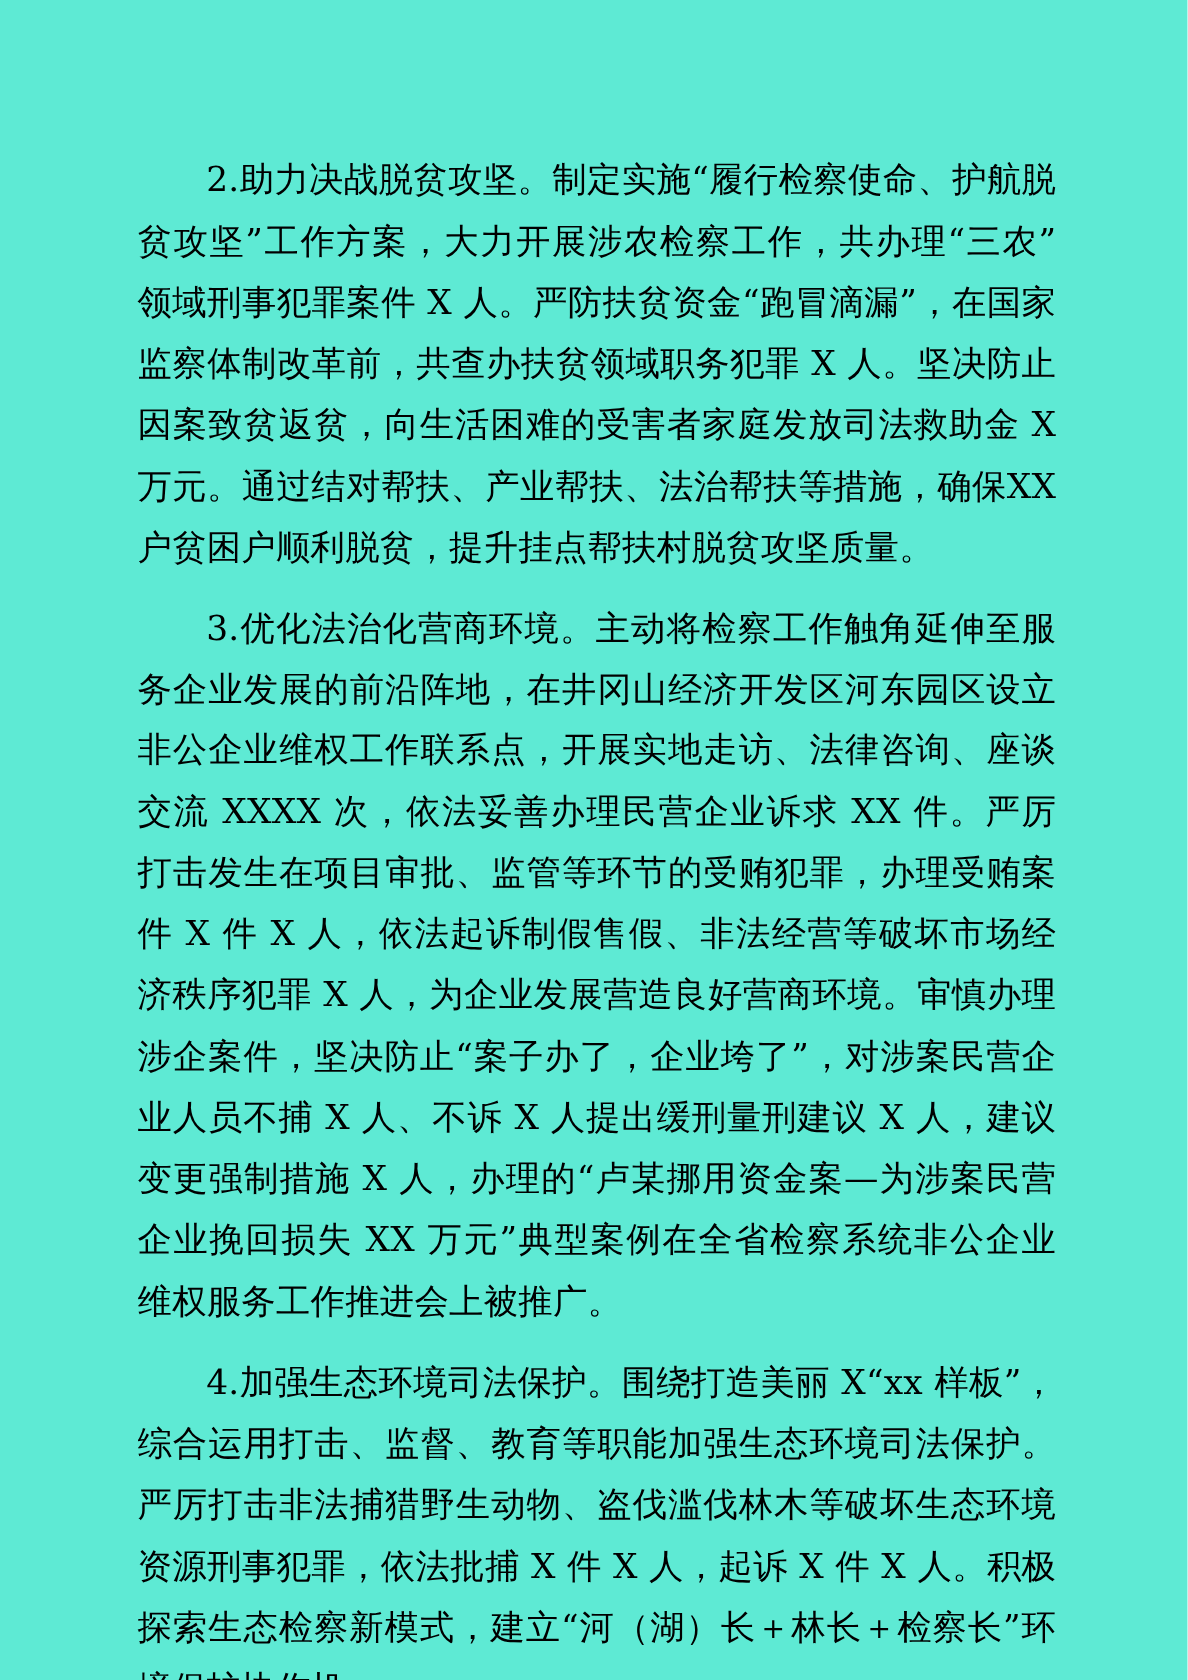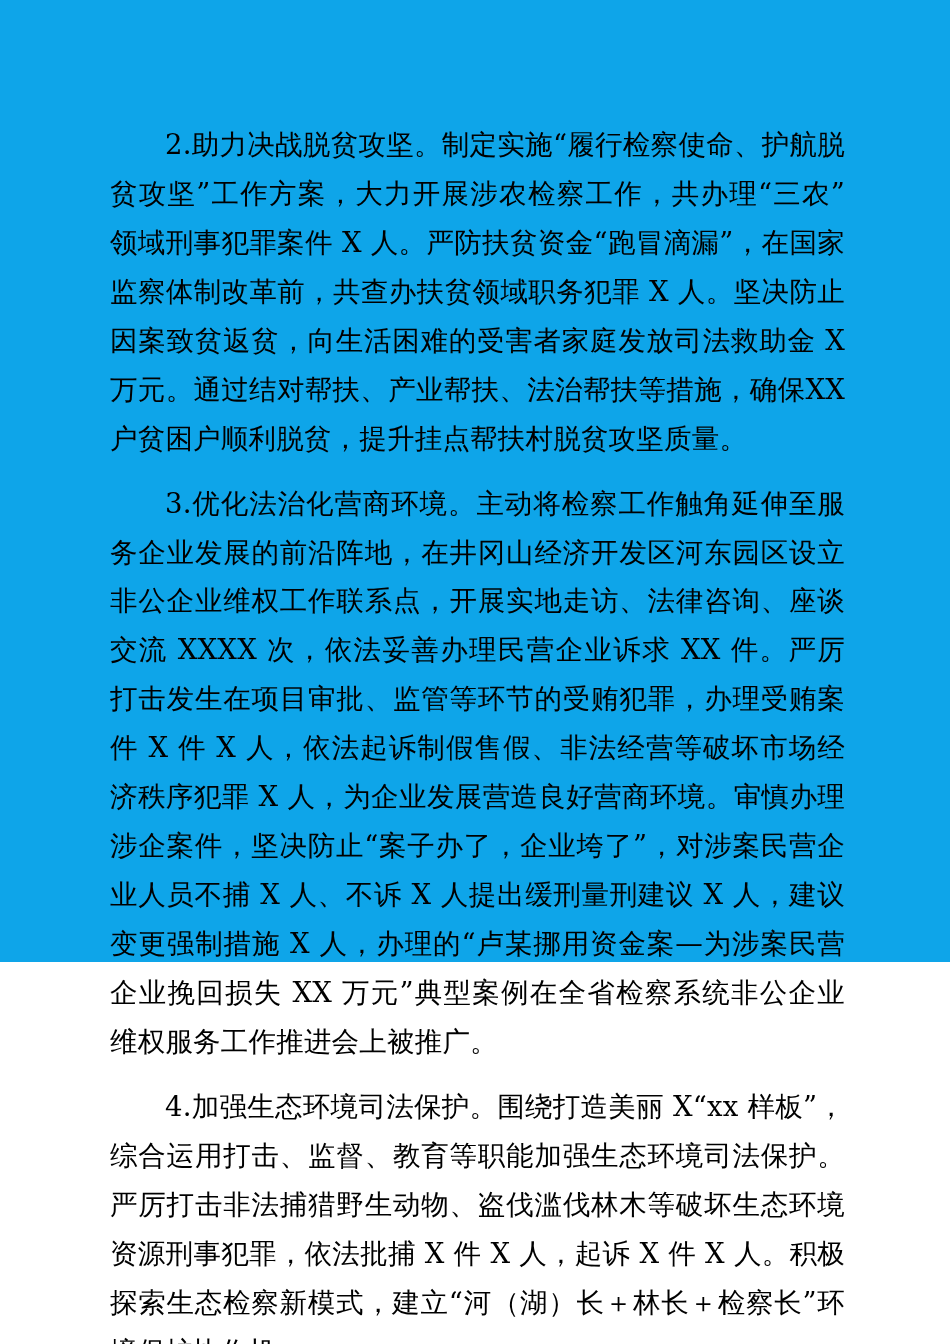--- a/index.html
+++ b/index.html
@@ -11,24 +11,24 @@
   body {
     width: 950px;
     height: 1344px;
     font-family: "DejaVu Serif", "Liberation Serif", serif;
     color: #000000;
     overflow: hidden;
   }
   .page {
     position: relative;
     width: 950px;
-    height: 962px;
+    height: 1344px;
     box-sizing: border-box;
     padding: 120px 105px 28px 110px;
-    background: #0ea5e9;
+    background: #5eead4;
   }
   .doc-body {
     font-size: 27.5px;
     line-height: 1.78;
     text-align: justify;
     text-justify: inter-ideograph;
     letter-spacing: 0.2px;
   }
   .para {
     margin: 0 0 16px 0;

